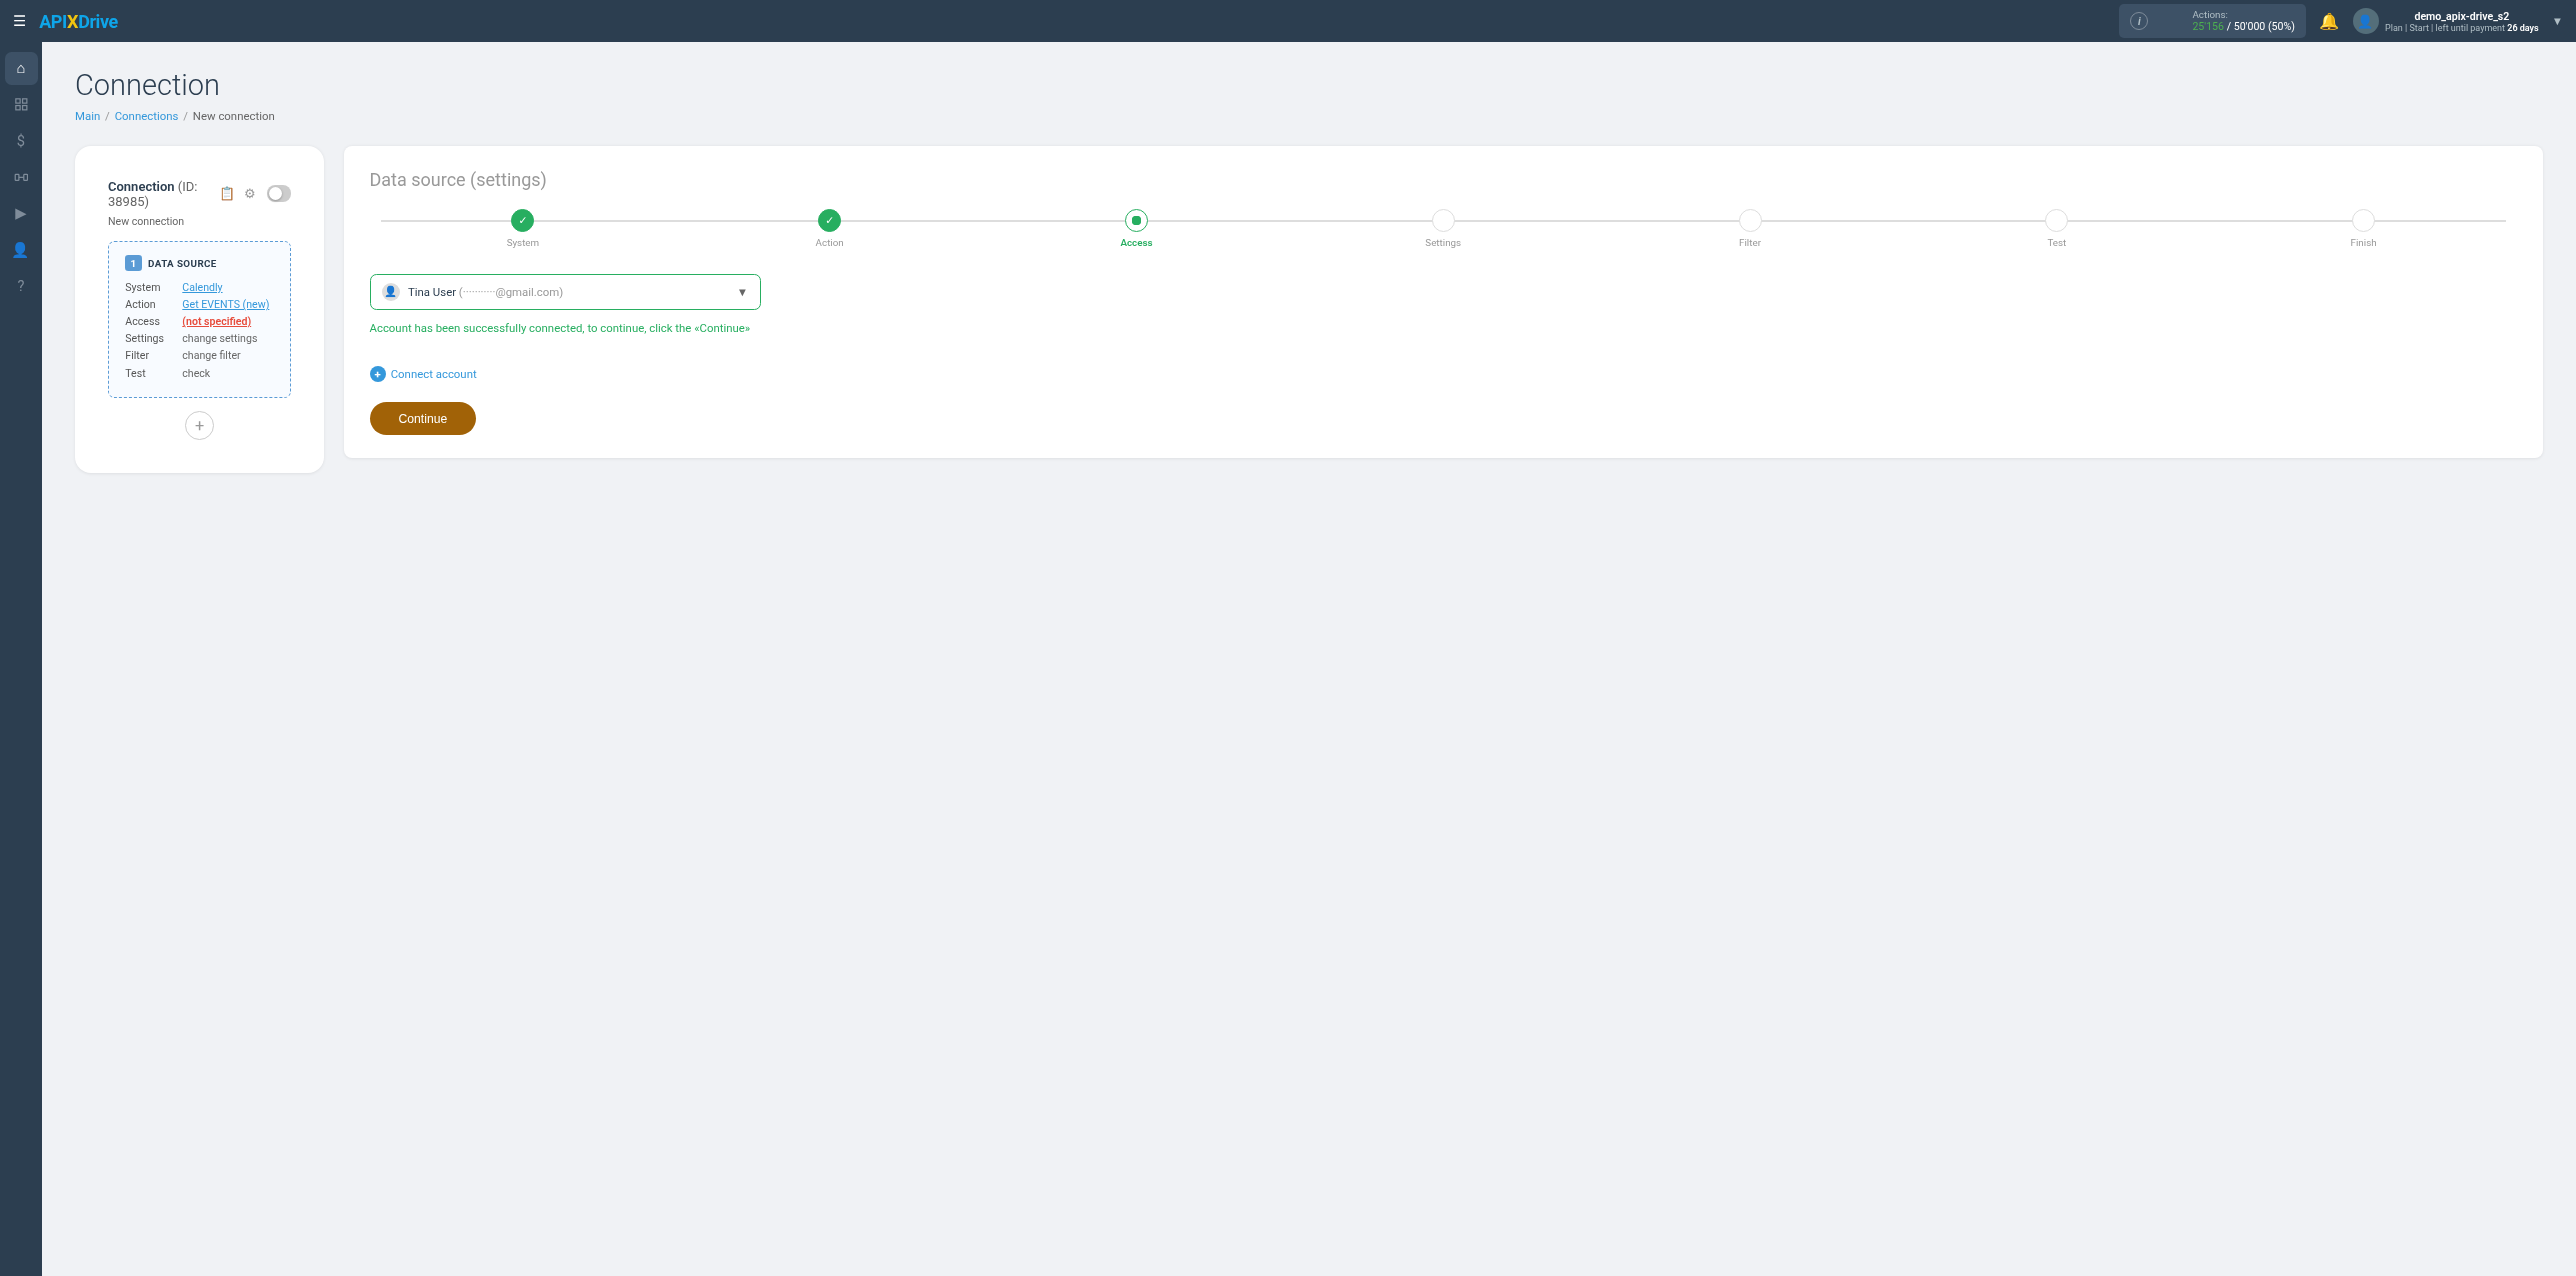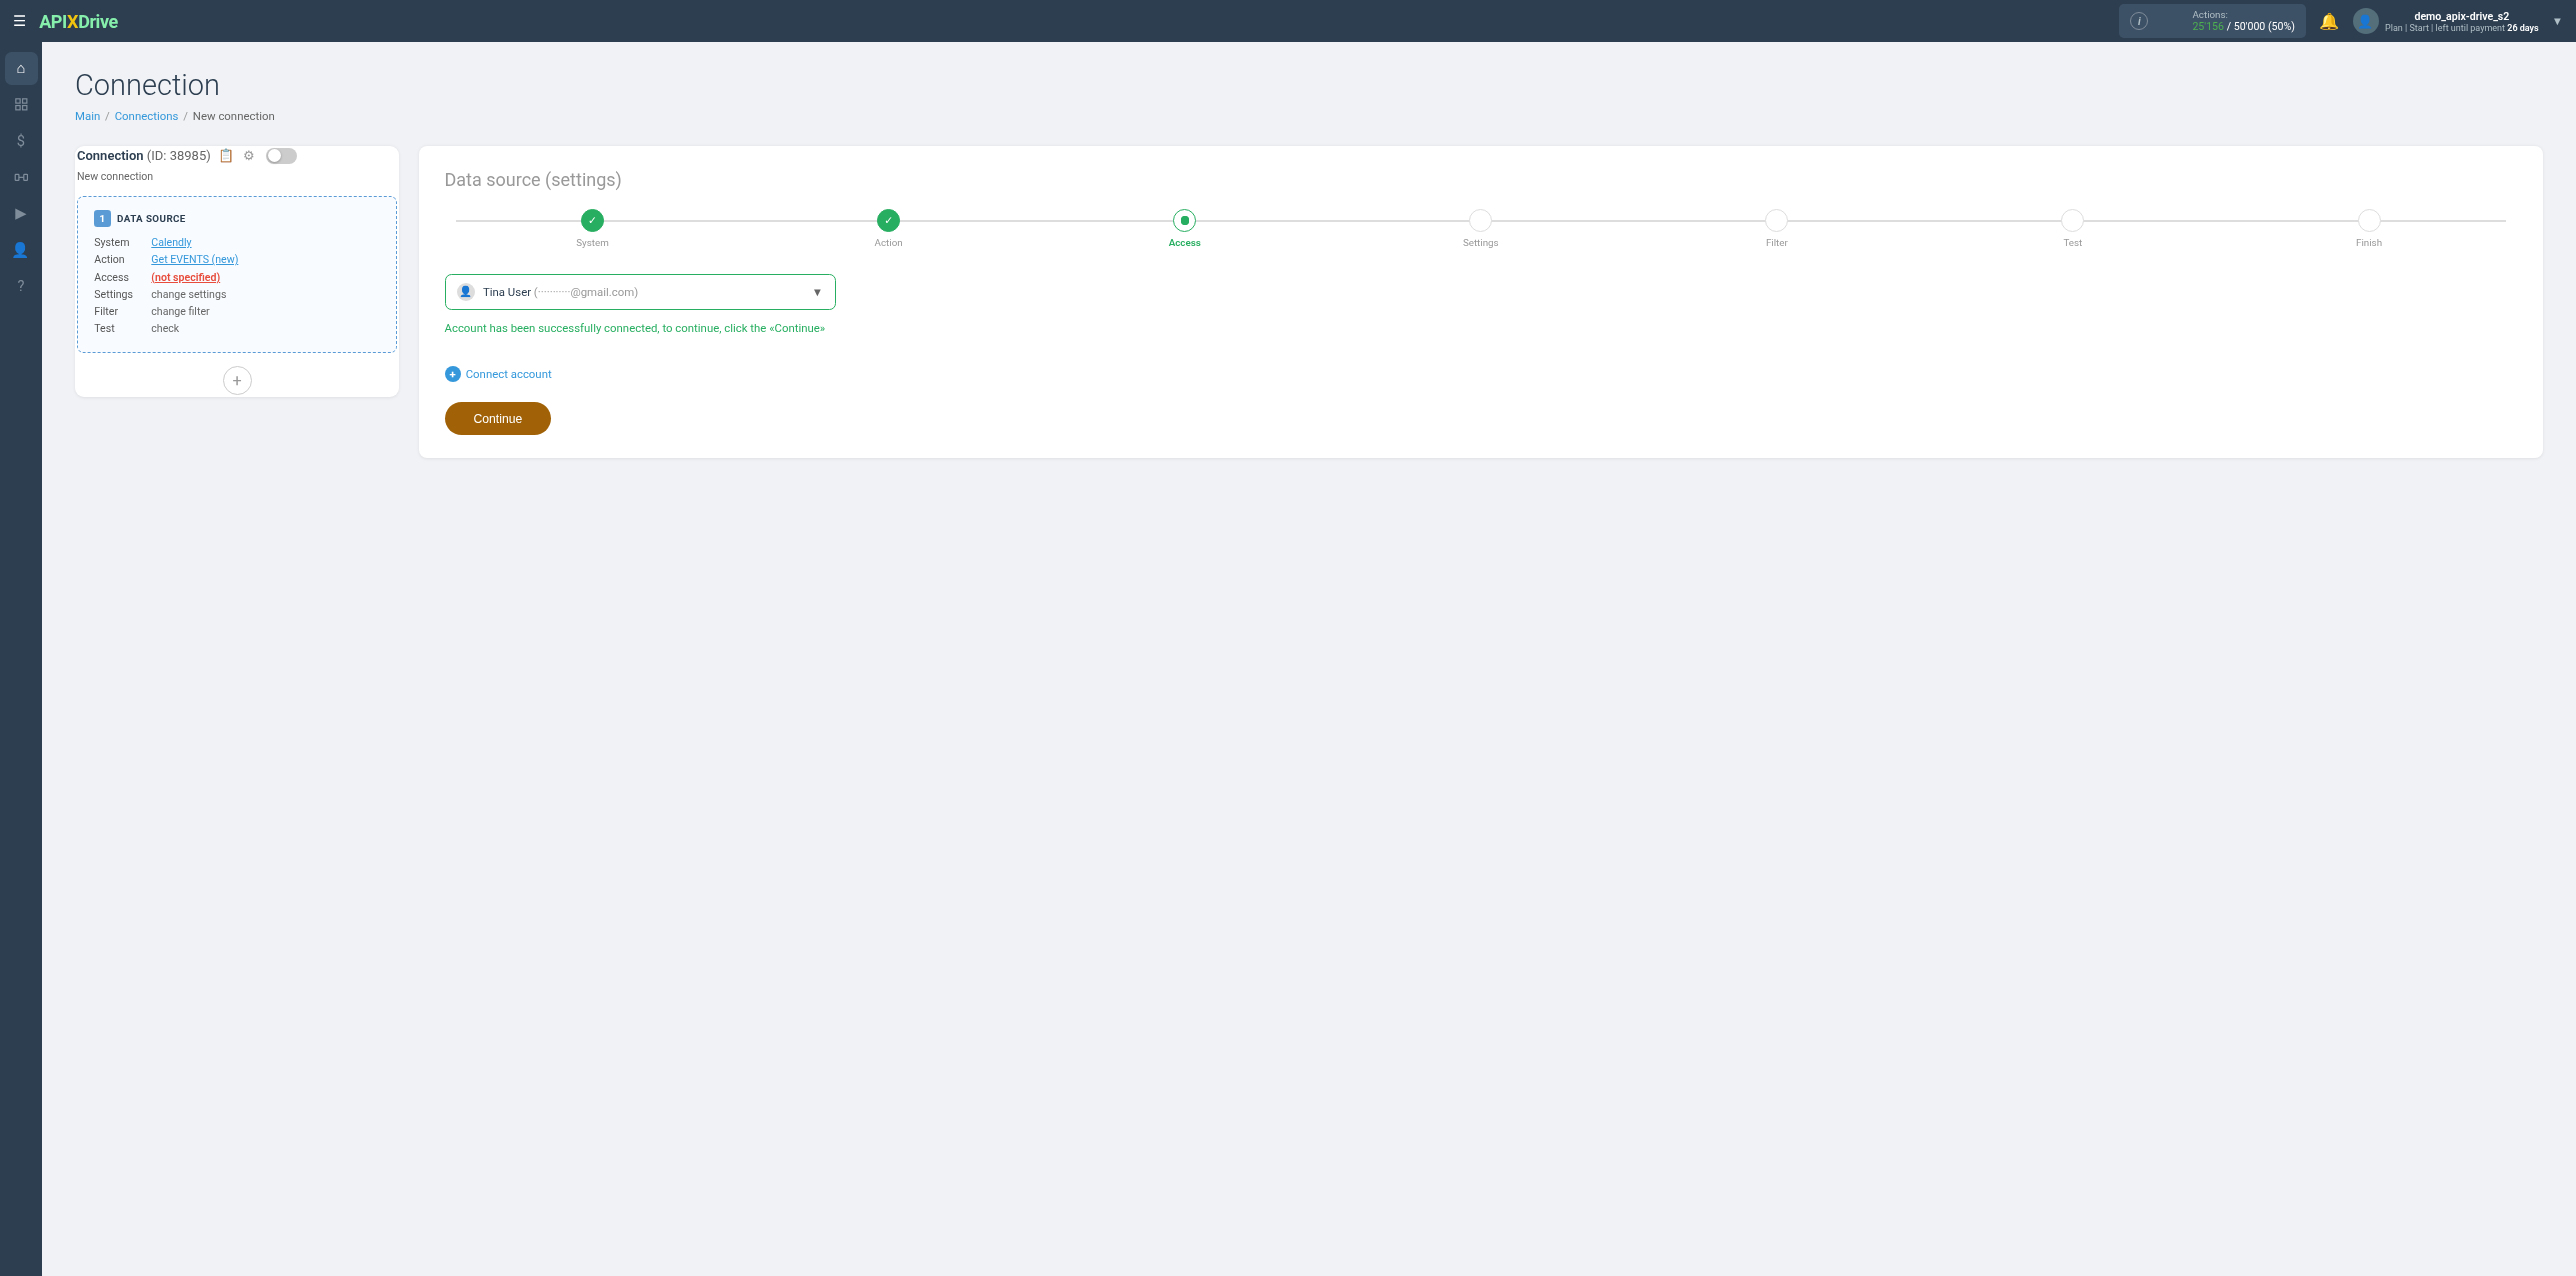--- a/index.html
+++ b/index.html
@@ -20,21 +20,21 @@
       display: flex;
       align-items: center;
       margin-right: auto;
     }
     .logo-text {
       font-size: 18px;
       font-weight: 700;
       color: #fff;
       letter-spacing: -0.4px;
     }
-    .logo-text span { color: #86efac; }
+    .logo-text span { color: #0ea5e9; }
     .topnav-actions-info {
       background: #3d5166;
       border-radius: 4.9px;
       padding: 4.9px 11.4px;
       display: flex;
       align-items: center;
       gap: 8.1px;
       margin-right: 13px;
     }
     .actions-info-icon {
@@ -116,23 +116,23 @@
     
     .cards-row {
       display: flex;
       gap: 19.5px;
       align-items: flex-start;
     }
 
     
     .left-card {
       background: #fff;
-      border-radius: 9px;
-      padding: 2px;
-      width: 324px;
+      border-radius: 16px;
+      padding: 33px;
+      width: 249px;
       flex-shrink: 0;
       box-shadow: 0 0.8px 3.3px rgba(0,0,0,0.08);
     }
     .card-header {
       display: flex; align-items: center; gap: 8.1px;
       margin-bottom: 6.5px;
     }
     .card-title {
       font-size: 13px; font-weight: 600; color: #2c3e50;
     }

